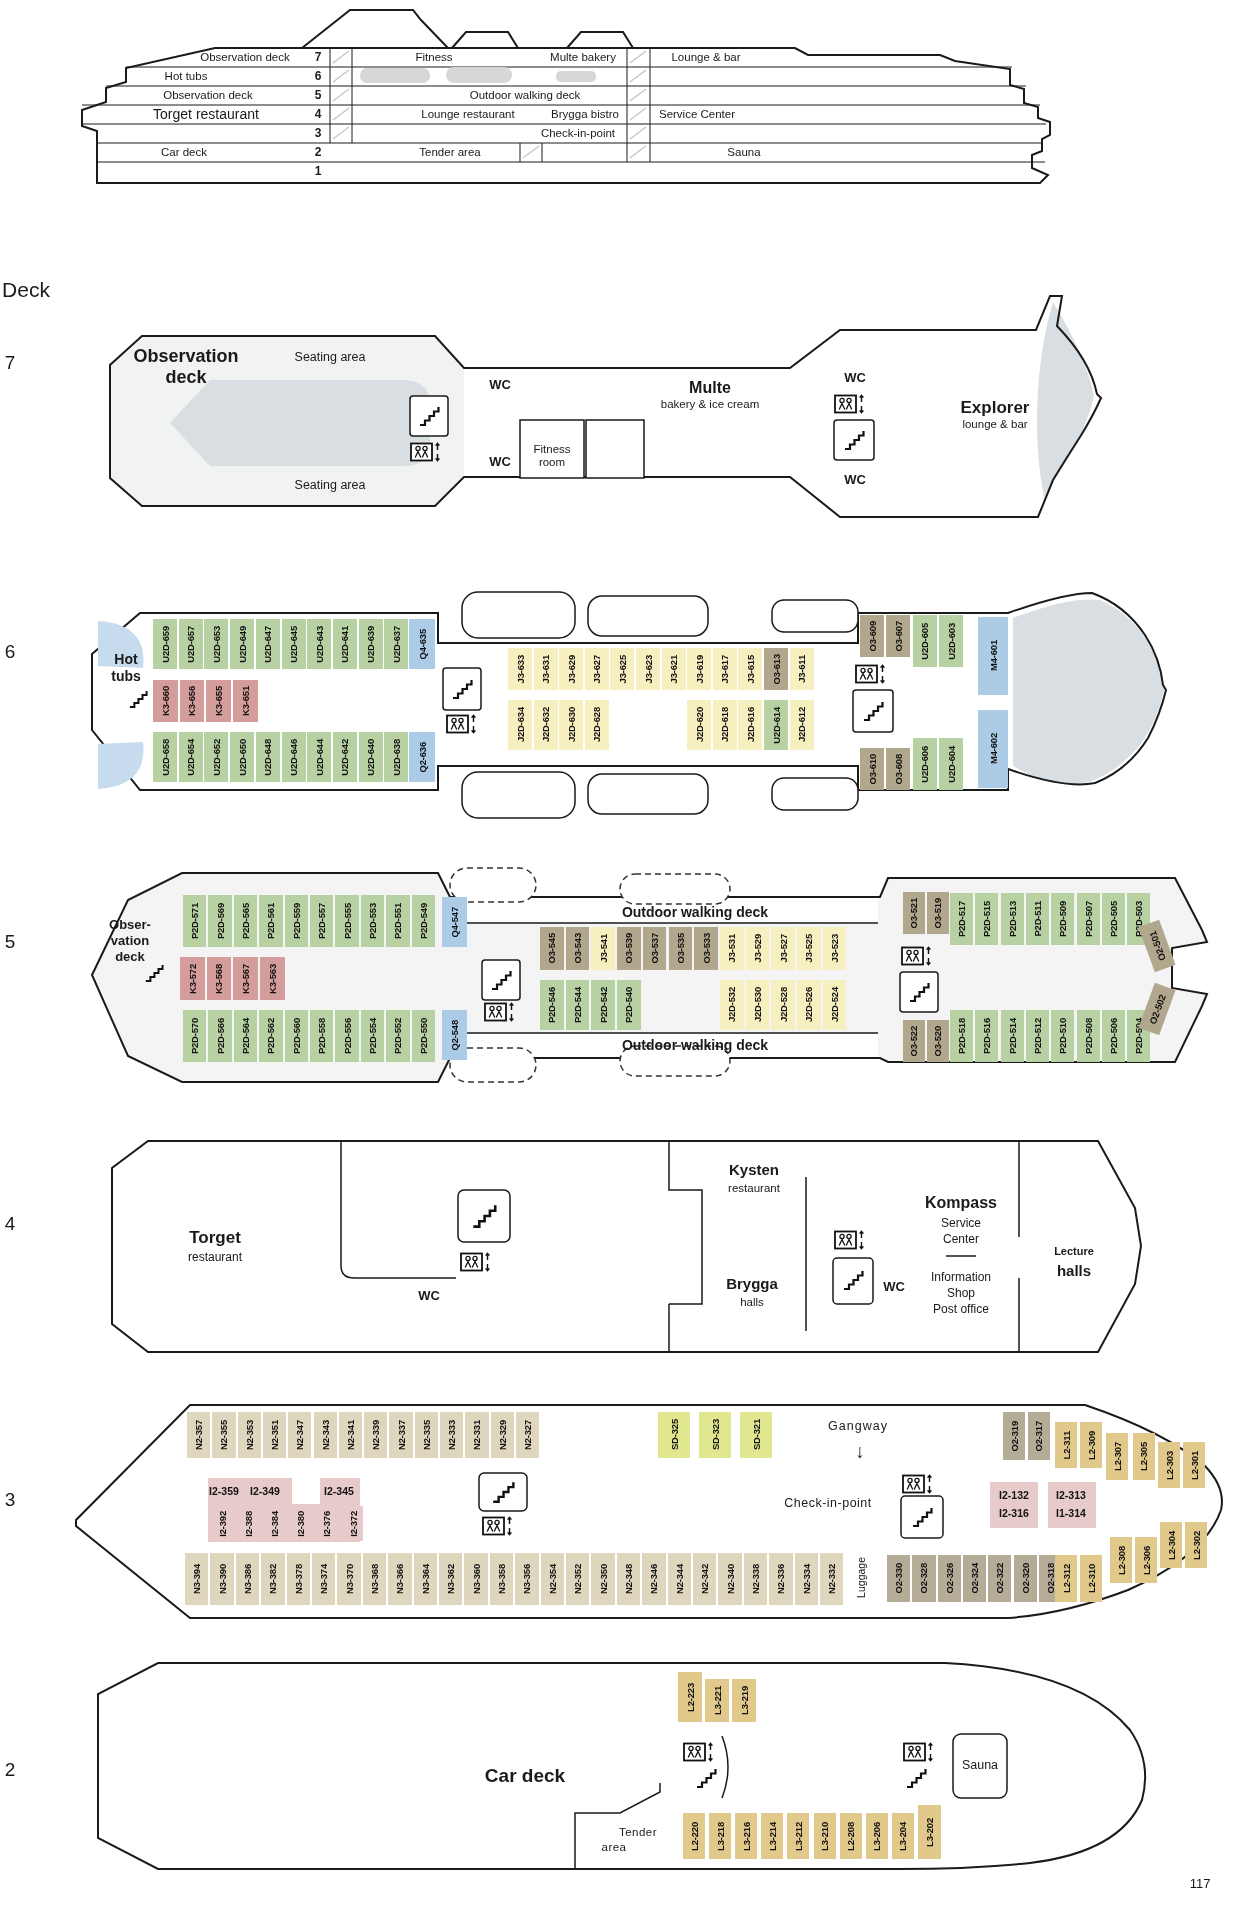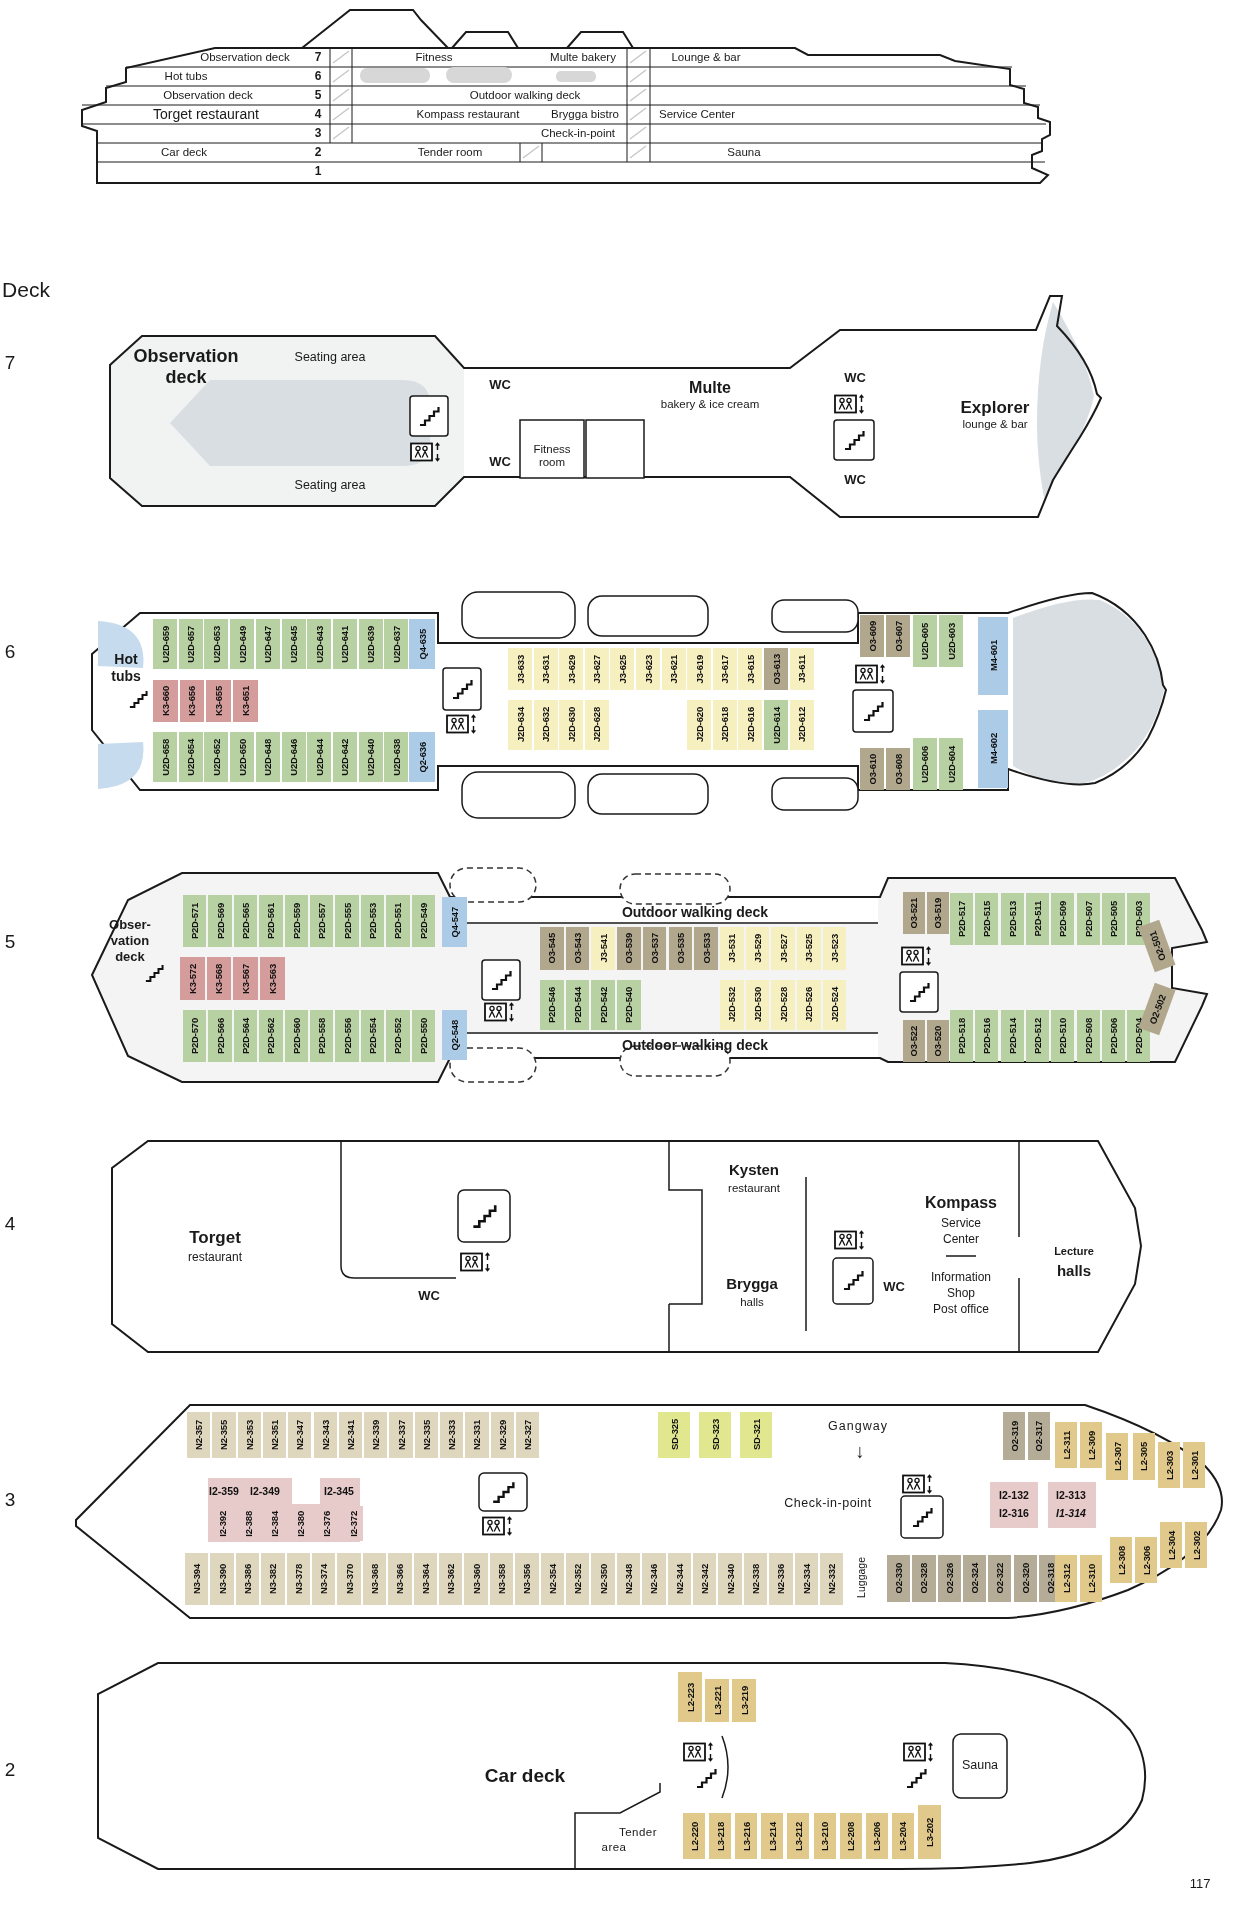--- a/index.html
+++ b/index.html
@@ -778,21 +778,21 @@
       </div>
       <div class="tile" style="left: 917.9px; top: 1805px; width: 23px; height: 54px; background: rgb(225, 201, 139);">
         <span>L3-202</span>
       </div>
       <span class="hl" style="left: 224px; top: 1491px;">I2-359</span>
       <span class="hl" style="left: 265px; top: 1491px;">I2-349</span>
       <span class="hl" style="left: 339px; top: 1491px;">I2-345</span>
       <span class="hl" style="left: 1014px; top: 1495px;">I2-132</span>
       <span class="hl" style="left: 1071px; top: 1495px;">I2-313</span>
       <span class="hl" style="left: 1014px; top: 1513px;">I2-316</span>
-      <span class="hl" style="left: 1071px; top: 1513px; font-style: italic;">I1-314</span>
+      <span class="hl" style="left: 1071px; top: 1513px;">I1-314</span>
     </div>
 
 <div class="layer">
 
   <span class="lb" style="left:26px;top:290px;font-size:21px">Deck</span>
   <span class="lb" style="left:10px;top:363px;font-size:19px">7</span>
   <span class="lb" style="left:10px;top:652px;font-size:19px">6</span>
   <span class="lb" style="left:10px;top:942px;font-size:19px">5</span>
   <span class="lb" style="left:10px;top:1224px;font-size:19px">4</span>
   <span class="lb" style="left:10px;top:1500px;font-size:19px">3</span>
@@ -804,28 +804,28 @@
   <span class="lb" style="left:434px;top:57px;font-size:11.5px">Fitness</span>
   <span class="lb" style="left:583px;top:57px;font-size:11.5px">Multe bakery</span>
   <span class="lb" style="left:706px;top:57px;font-size:11.5px">Lounge &amp; bar</span>
   <span class="lb" style="left:186px;top:76px;font-size:11.5px">Hot tubs</span>
   <span class="lb b" style="left:318px;top:76px;font-size:12px">6</span>
   <span class="lb" style="left:208px;top:95px;font-size:11.5px">Observation deck</span>
   <span class="lb b" style="left:318px;top:95px;font-size:12px">5</span>
   <span class="lb" style="left:525px;top:95px;font-size:11.5px">Outdoor walking deck</span>
   <span class="lb" style="left:206px;top:114px;font-size:14px">Torget restaurant</span>
   <span class="lb b" style="left:318px;top:114px;font-size:12px">4</span>
-  <span class="lb" style="left:468px;top:114px;font-size:11.5px">Kompass restaurant</span>
+  <span class="lb" style="left:468px;top:114px;font-size:11.5px">Lounge restaurant</span>
   <span class="lb" style="left:585px;top:114px;font-size:11.5px">Brygga bistro</span>
   <span class="lb" style="left:697px;top:114px;font-size:11.5px">Service Center</span>
   <span class="lb b" style="left:318px;top:133px;font-size:12px">3</span>
   <span class="lb" style="left:578px;top:133px;font-size:11.5px">Check-in-point</span>
   <span class="lb" style="left:184px;top:152px;font-size:11.5px">Car deck</span>
   <span class="lb b" style="left:318px;top:152px;font-size:12px">2</span>
-  <span class="lb" style="left:450px;top:152px;font-size:11.5px">Tender room</span>
+  <span class="lb" style="left:450px;top:152px;font-size:11.5px">Tender area</span>
   <span class="lb" style="left:744px;top:152px;font-size:11.5px">Sauna</span>
   <span class="lb b" style="left:318px;top:171px;font-size:12px">1</span>
 
   <span class="lb b" style="left:186px;top:356px;font-size:18px">Observation</span>
   <span class="lb b" style="left:186px;top:377px;font-size:18px">deck</span>
   <span class="lb" style="left:330px;top:358px;font-size:12.5px">Seating area</span>
   <span class="lb" style="left:330px;top:486px;font-size:12.5px">Seating area</span>
   <span class="lb b" style="left:500px;top:385px;font-size:13px">WC</span>
   <span class="lb b" style="left:500px;top:462px;font-size:13px">WC</span>
   <span class="lb" style="left:552px;top:449px;font-size:11.5px">Fitness</span>

